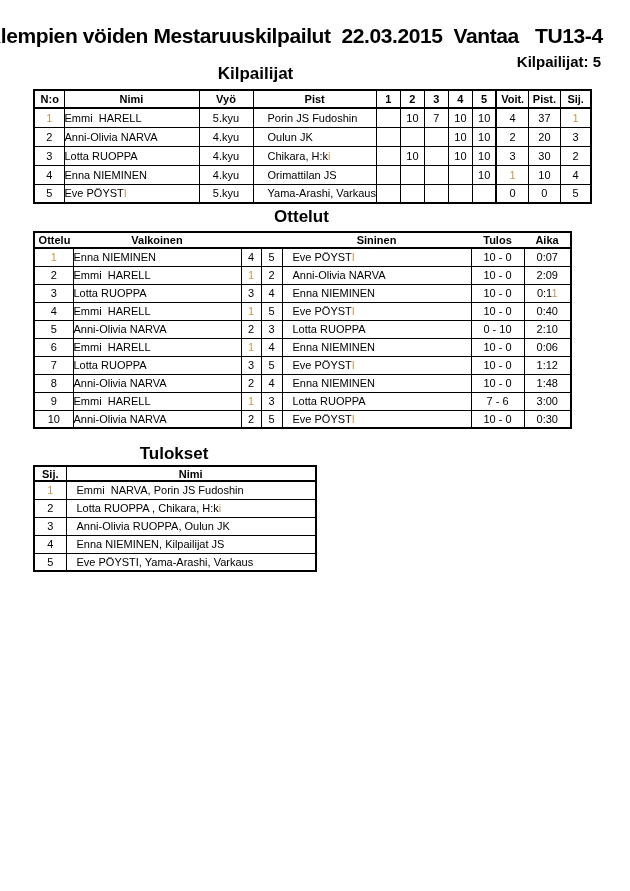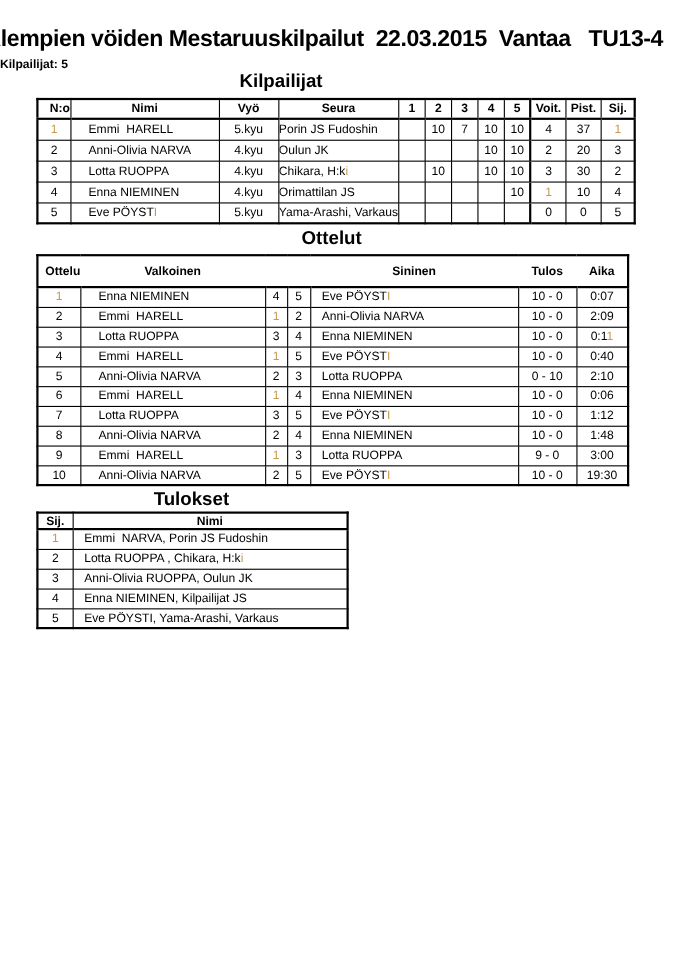--- a/index.html
+++ b/index.html
@@ -8,21 +8,21 @@
     font-family:"Liberation Sans","DejaVu Sans",sans-serif; color:#000;
     overflow:hidden;
   }
   .title {
     position:absolute; top:24px; left:-14px;
     font-size:21px; font-weight:bold; letter-spacing:-0.4px;
     white-space:pre;
   }
   .count-label {
     position:absolute; top:53px; left:0; width:601px;
-    text-align:left; font-size:11px; font-weight:bold;
+    text-align:right; font-size:15px; font-weight:bold;
   }
   .section-heading {
     position:absolute; font-size:17px; font-weight:bold; text-align:center;
   }
   #h-kilpailijat { top:64px;  left:33px; width:445px; }
   #h-ottelut     { top:207px; left:33px; width:537px; }
   #h-tulokset    { top:444px; left:33px; width:282px; }
 
   table {
     position:absolute; border-collapse:collapse; table-layout:fixed;
@@ -33,30 +33,30 @@
   #t-tulokset    { left:33px; top:465px; }
 
   th, td {
     border:1px solid #000; font-size:11px; padding:0;
     overflow:hidden; vertical-align:middle;
   }
   th { font-weight:bold; border-bottom:2px solid #000; }
 
   #t-kilpailijat thead tr { height:18px; }
   #t-kilpailijat tbody tr { height:19px; }
-  #t-ottelut     thead tr { height:29px; }
+  #t-ottelut     thead tr { height:16px; }
   #t-ottelut     tbody tr { height:18px; }
   #t-tulokset    thead tr { height:15px; }
   #t-tulokset    tbody tr { height:18px; }
 
   .ac  { text-align:center; }
-  .al  { text-align:left; padding-left:16px;  white-space:pre; }
-  .al2 { text-align:left; padding-left:0;  white-space:pre; }
+  .al  { text-align:left; padding-left:0;  white-space:pre; }
+  .al2 { text-align:left; padding-left:14px;  white-space:pre; }
   .al3 { text-align:left; padding-left:10px; white-space:pre; }
-  .hl  { text-align:right; padding-left:1px;  }
+  .hl  { text-align:center; padding-left:1px;  }
   .grp { border-left:2px solid #000; }            
   .nb  { border-left:none; border-right:none; }   
   .accent { color:#c49a4f; }
 </style>
 </head>
 <body>
 
 <div class="title">Alempien vöiden Mestaruuskilpailut  22.03.2015  Vantaa   TU13-4</div>
 <div class="count-label">Kilpailijat: 5</div>
 
@@ -74,21 +74,21 @@
       <col style="width: 24px;">
       <col style="width: 32px;">
       <col style="width: 32px;">
       <col style="width: 31px;">
     </colgroup>
     <thead>
       <tr>
         <th class="hl">N:o</th>
         <th class="ac">Nimi</th>
         <th class="ac">Vyö</th>
-        <th class="ac">Seura</th>
+        <th class="ac">Pist</th>
         <th class="ac">1</th>
         <th class="ac">2</th>
         <th class="ac">3</th>
         <th class="ac">4</th>
         <th class="ac">5</th>
         <th class="ac grp">Voit.</th>
         <th class="ac">Pist.</th>
         <th class="ac">Sij.</th>
       </tr>
     </thead>
@@ -260,31 +260,31 @@
         <td class="al3"><span>Enna NIEMINEN</span></td>
         <td class="ac"><span>10 - 0</span></td>
         <td class="ac"><span>1:48</span></td>
       </tr>
       <tr>
         <td class="ac"><span>9</span></td>
         <td class="al"><span>Emmi  HARELL</span></td>
         <td class="ac"><span class="accent">1</span></td>
         <td class="ac"><span>3</span></td>
         <td class="al3"><span>Lotta RUOPPA</span></td>
-        <td class="ac"><span>9 - 0</span></td>
+        <td class="ac"><span>7 - 6</span></td>
         <td class="ac"><span>3:00</span></td>
       </tr>
       <tr>
         <td class="ac"><span>10</span></td>
         <td class="al"><span>Anni-Olivia NARVA</span></td>
         <td class="ac"><span>2</span></td>
         <td class="ac"><span>5</span></td>
         <td class="al3"><span>Eve PÖYST</span><span class="accent">I</span></td>
         <td class="ac"><span>10 - 0</span></td>
-        <td class="ac"><span>19:30</span></td>
+        <td class="ac"><span>0:30</span></td>
       </tr>
     </tbody>
   </table>
 
 <div id="h-tulokset" class="section-heading">Tulokset</div>
 <table id="t-tulokset">
     <colgroup>
       <col style="width: 32px;">
       <col style="width: 250px;">
     </colgroup>

